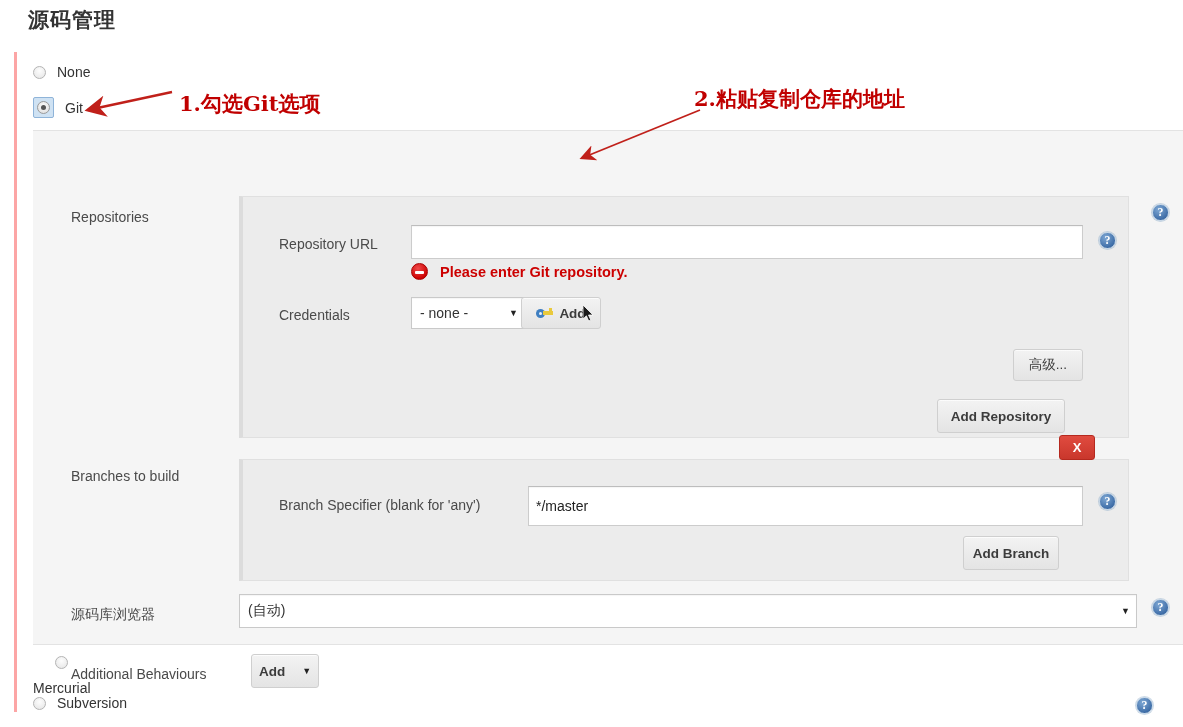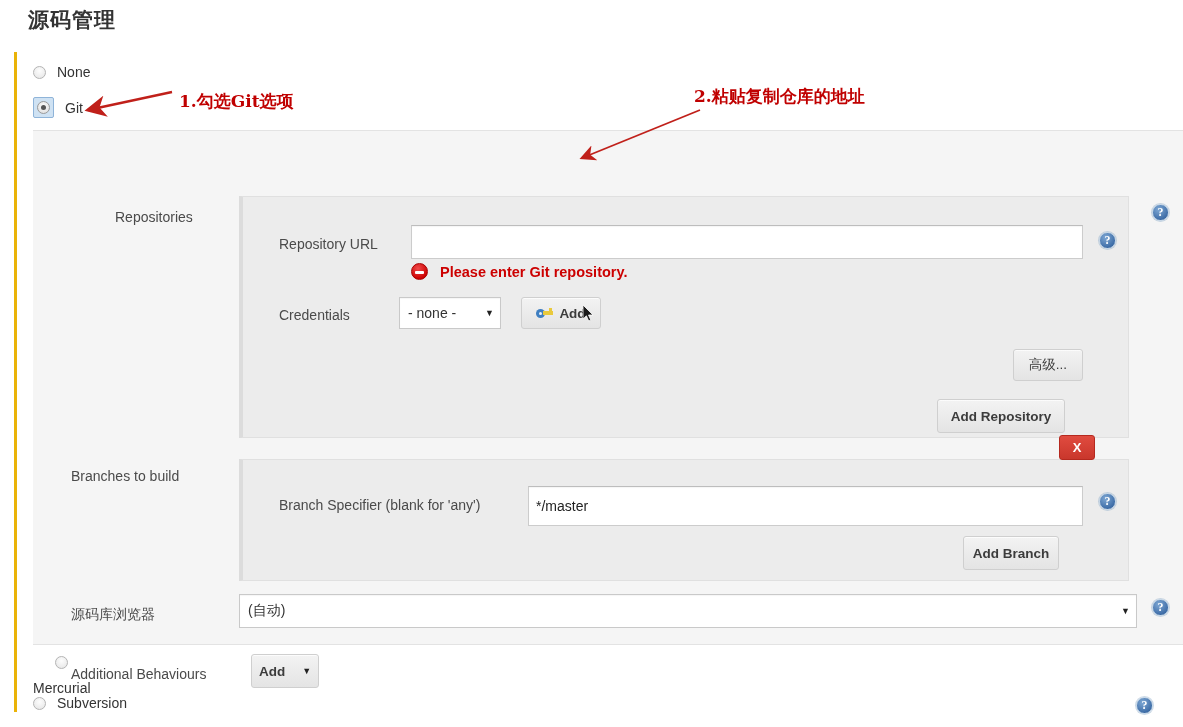--- a/index.html
+++ b/index.html
@@ -16,21 +16,21 @@
   .page-title {
     position: absolute; left: 28px; top: 6px;
     font-size: 21px; font-weight: bold; color: #333;
     letter-spacing: 1px;
   }
 
   
   .scm-block {
     position: absolute; left: 14px; top: 52px;
     width: 1169px; height: 660px;
-    border-left: 3px solid #eab308;
+    border-left: 3px solid #fca5a5;
   }
 
   
   .radio-row {
     position: absolute; left: 16px;
     display: flex; align-items: center; gap: 11px;
     font-size: 14px; color: #333;
   }
   .radio-row.r-none { top: 12px; }
   .radio-row.r-git  { top: 45px; }
@@ -194,21 +194,21 @@
     display: flex; align-items: center; justify-content: center;
     font-family: "Liberation Serif", serif;
     cursor: pointer;
   }
 
   
   .anno-text {
     position: absolute;
     color: #c00000;
     font-weight: bold;
-    font-size: 17px;
+    font-size: 21px;
     font-family: "DejaVu Serif", "Liberation Serif", serif;
     white-space: nowrap;
   }
   .anno-svg { position: absolute; left:0; top:0; pointer-events: none; }
 
   
   .cursor-arrow { position:absolute; width:12px; height:17px; }
 </style>
 </head>
 <body>
@@ -226,38 +226,38 @@
 
     <div class="radio-row r-git">
       <span class="radio-focus">
         <span class="radio checked"></span>
       </span>
       <span>Git</span>
     </div>
 
     <div class="settings-panel">
 
-      <div class="field-label" style="left:38px; top:78px;margin-left:44px;">Repositories</div>
+      <div class="field-label" style="left:38px; top:78px;">Repositories</div>
 
       <div class="repeat-box" style="left:206px; top:65px; width:890px; height:242px;">
 
         <div class="inner-label" style="left:36px; top:39px;">Repository URL</div>
 
         <input class="text-input" style="left: 168px; top: 28px; width: 672px; height: 34px;" value="">
 
         <div class="help-icon" style="left:856px; top:35px;">?</div>
 
         <div class="error-msg" style="left:168px; top:66px;">
           <span class="error-icon"></span>
           <span>Please enter Git repository.</span>
         </div>
 
         <div class="inner-label" style="left:36px; top:110px;">Credentials</div>
 
-        <div class="select-box" style="left:156px; top:100px; width:102px; height:32px;justify-content:space-between;">
+        <div class="select-box" style="left:168px; top:100px; width:114px; height:32px;justify-content:space-between;">
           <span>- none -</span>
           <span class="caret">▼</span>
         </div>
 
         <div class="btn" style="left:278px; top:100px; width:80px; height:32px;">
           <span class="key-icon">
             <span class="bow"></span>
               <span class="shaft"></span>
               <span class="tooth"></span>
           </span>

